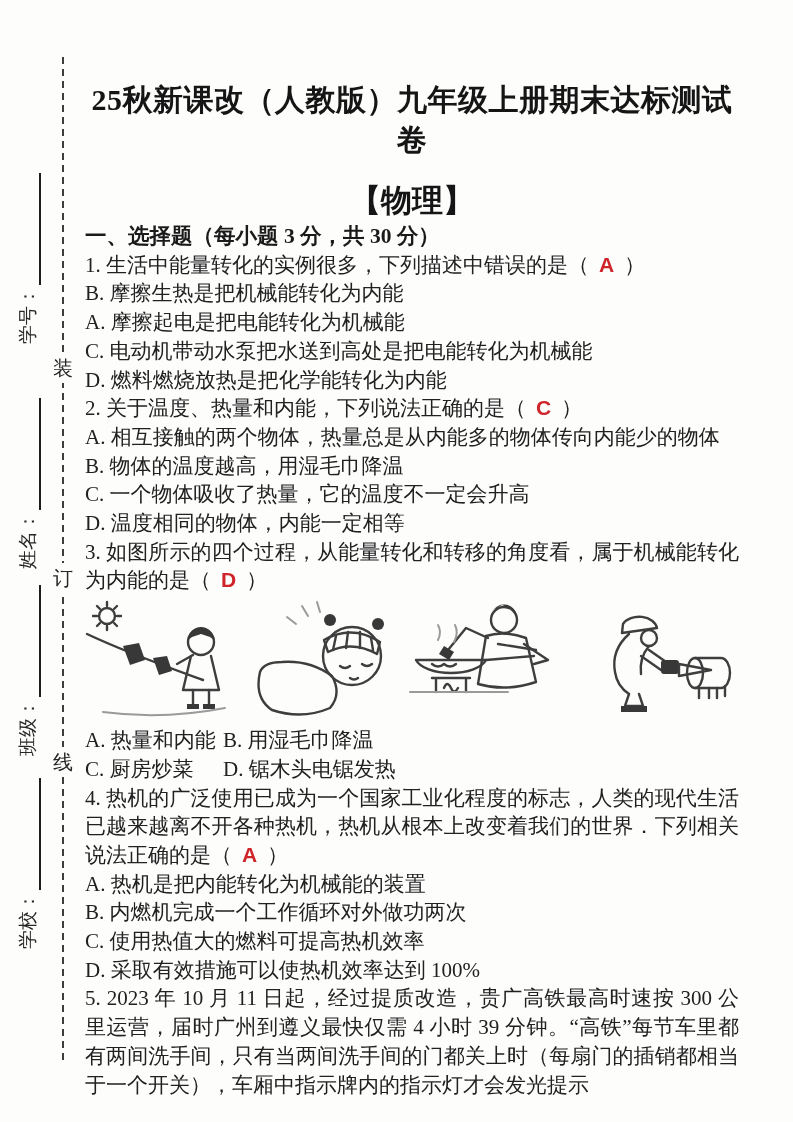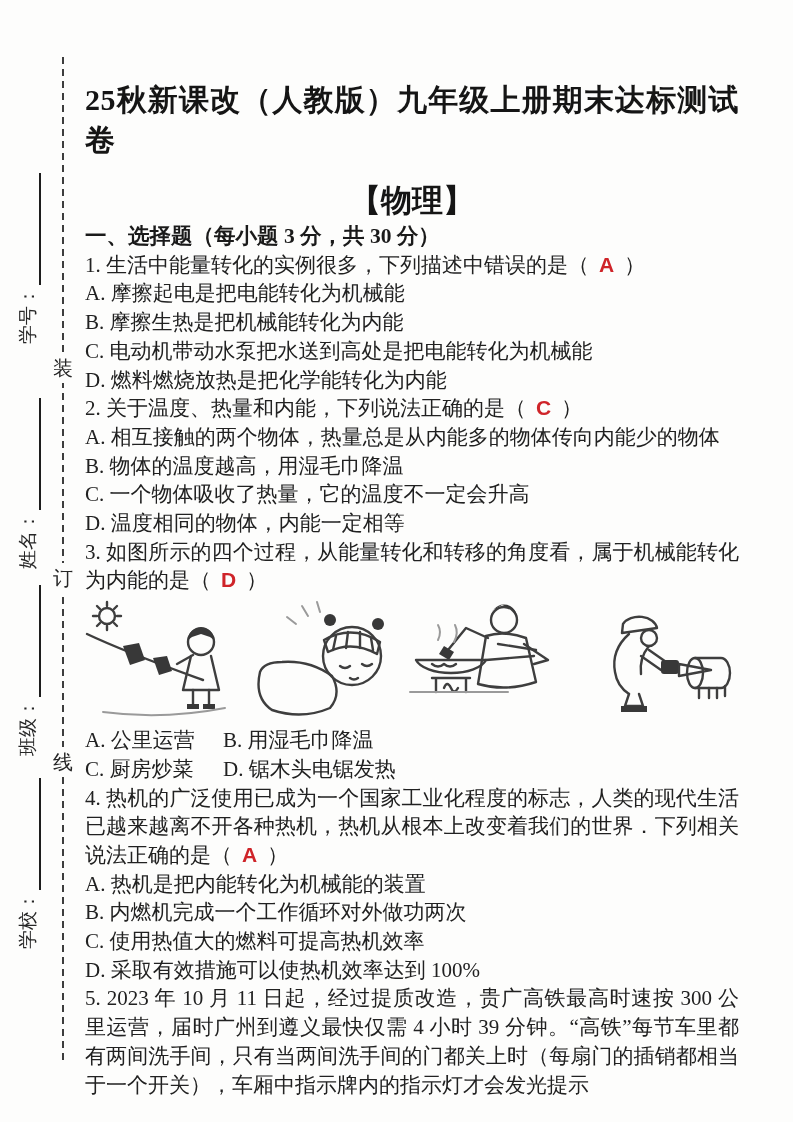--- a/index.html
+++ b/index.html
@@ -43,21 +43,21 @@
   }
 
   
   .content {
     position:absolute; left:85px; top:80px; width:654px;
     font-size:21px; line-height:28.7px;
     text-align:justify;
   }
   h1.title {
     font-size:30px; line-height:40px;
-    font-weight:bold; 
+    font-weight:bold; text-align:center;
     letter-spacing:0.5px; color:#151515;
   }
   h2.subtitle {
     font-size:31px; line-height:42px;
     font-weight:bold; text-align:center;
     margin-top:20px; color:#151515;
   }
   .section-heading {
     font-weight:bold; font-size:21.5px;
     color:#1a1a1a;
@@ -111,22 +111,22 @@
       <span class="side-blank"></span>
   </div>
 
   <div class="content">
 
     <h1 class="title">25秋新课改（人教版）九年级上册期末达标测试卷</h1>
     <h2 class="subtitle">【物理】</h2>
     <div class="section-heading">一、选择题（每小题 3 分，共 30 分）</div>
 
     <p class="stem"><span>1. 生活中能量转化的实例很多，下列描述中错误的是（</span><span class="ans">A</span><span>）</span></p>
+    <p class="opt">B. 摩擦生热是把机械能转化为内能</p>
     <p class="opt">A. 摩擦起电是把电能转化为机械能</p>
-    <p class="opt">B. 摩擦生热是把机械能转化为内能</p>
     <p class="opt">C. 电动机带动水泵把水送到高处是把电能转化为机械能</p>
     <p class="opt">D. 燃料燃烧放热是把化学能转化为内能</p>
 
     <p class="stem"><span>2. 关于温度、热量和内能，下列说法正确的是（</span><span class="ans">C</span><span>）</span></p>
     <p class="opt">A. 相互接触的两个物体，热量总是从内能多的物体传向内能少的物体</p>
     <p class="opt">B. 物体的温度越高，用湿毛巾降温</p>
     <p class="opt">C. 一个物体吸收了热量，它的温度不一定会升高</p>
     <p class="opt">D. 温度相同的物体，内能一定相等</p>
 
     <p class="stem"><span>3. 如图所示的四个过程，从能量转化和转移的角度看，属于机械能转化为内能的是（</span><span class="ans">D</span><span>）</span></p>
@@ -196,21 +196,21 @@
         <path class="fig-fill" d="M38,108 h26 v6 h-26 z"></path>
         <rect class="fig-fill" x="78" y="62" width="18" height="14" rx="3"></rect>
         <path class="fig" d="M96,66 L128,72 L96,78 Z"></path>
         <path class="fig" d="M112,60 h26 a9,15 0 0 1 0,30 h-26"></path>
         <ellipse class="fig" cx="112" cy="75" rx="8" ry="15"></ellipse>
         <path class="fig" d="M116,90 v10 M126,90 v10 M134,90 v10 M142,88 v10"></path>
       </svg>
     </div>
 
     <div class="opt-grid">
-      <p class="opt">A. 公里运营</p>
+      <p class="opt">A. 热量和内能</p>
       <p class="opt">B. 用湿毛巾降温</p>
       <p class="opt">C. 厨房炒菜</p>
       <p class="opt">D. 锯木头电锯发热</p>
     </div>
 
     <p class="stem"><span>4. 热机的广泛使用已成为一个国家工业化程度的标志，人类的现代生活已越来越离不开各种热机，热机从根本上改变着我们的世界．下列相关说法正确的是（</span><span class="ans">A</span><span>）</span></p>
     <p class="opt">A. 热机是把内能转化为机械能的装置</p>
     <p class="opt">B. 内燃机完成一个工作循环对外做功两次</p>
     <p class="opt">C. 使用热值大的燃料可提高热机效率</p>
     <p class="opt">D. 采取有效措施可以使热机效率达到 100%</p>

